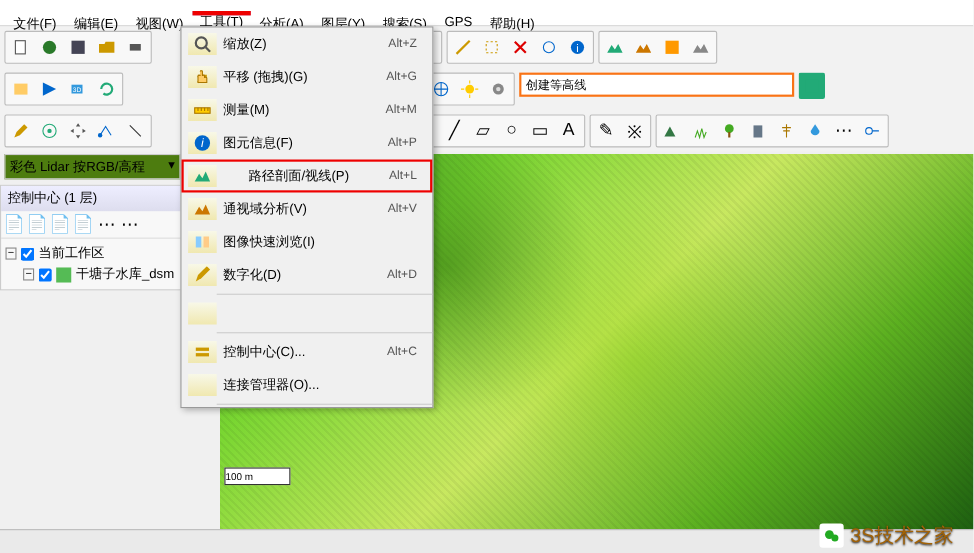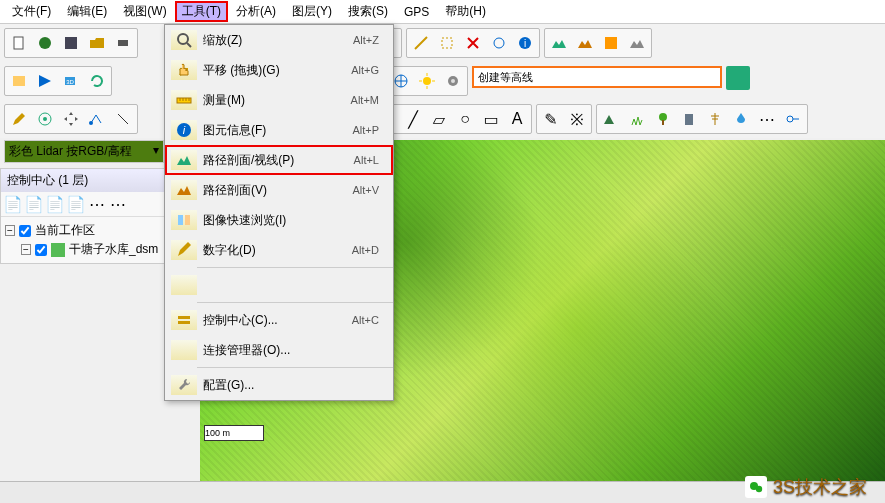--- a/index.html
+++ b/index.html
@@ -1,18 +1,18 @@
 <!DOCTYPE html>
 <html><head>
 <meta charset="utf-8">
 <style>
 * { box-sizing: border-box; margin: 0; padding: 0; font-family: "Microsoft YaHei", sans-serif; }
 body { width: 885px; height: 503px; background: #f0f0f0; position: relative; overflow: hidden; }
 
-.menubar { height: 24px; background: #fff; border-bottom: 1px solid #ccc; display: flex; align-items: center; padding: 0 4px; font-size: 12px; }
+.menubar { height: 24px; background: #fff; border-bottom: 1px solid #ccc; display: flex; padding: 10px 4px; font-size: 12px; }
 .menubar .mi { padding: 3px 8px; cursor: default; }
 .menubar .mi.open { background: #c4b5fd; border: 1px solid #7aa; padding: 2px 7px; }
 .highlight-box { border: 2px solid #e00 !important; padding: 0 5px !important; }
 
 .toolstrip { display: flex; gap: 4px; padding: 4px; flex-wrap: nowrap; background: #f2f2f2; }
 .tb-group { display: flex; background: #f8f8f8; border: 1px solid #bbb; border-radius: 2px; padding: 2px; gap: 2px; }
 .tb-btn { width: 24px; height: 24px; display: flex; align-items: center; justify-content: center; border: 1px solid transparent; border-radius: 2px; cursor: default; }
 .tb-btn svg { width: 16px; height: 16px; }
 .tb-input { height: 22px; font-size: 11px; padding: 0 4px; border: 2px solid #f97316; }
 
@@ -24,21 +24,21 @@
 .panel-toolbar { display: flex; padding: 2px; gap: 1px; border-bottom: 1px solid #ddd; }
 .panel-toolbar .pb { width: 20px; height: 20px; display: flex; align-items: center; justify-content: center; }
 .tree { padding: 4px; font-size: 12px; }
 .tree-row { display: flex; align-items: center; gap: 4px; padding: 1px 0; }
 .tree-cb { width: 12px; height: 12px; }
 .tree-exp { width: 10px; text-align: center; font-size: 10px; border: 1px solid #888; line-height: 9px; }
 .tree-ic { width: 14px; height: 14px; display: inline-flex; }
 
 .dropdown { position: absolute; left: 164px; top: 24px; width: 230px; background: #f0f0f0; border: 1px solid #999; box-shadow: 2px 2px 6px rgba(0,0,0,.3); z-index: 100; }
 .dd-item { display: flex; align-items: center; padding: 5px 6px; font-size: 12px; }
-.dd-item.hl { border: 2px solid #e00; padding: 3px 4px; }
+.dd-item.hl { border: 2px solid #e00; padding: 3px 4px; gap: 23px; }
 .dd-icon-col { width: 26px; height: 20px; display: flex; align-items: center; justify-content: center; background: linear-gradient(#f8f8e8, #f0e8b0); margin-right: 6px; }
 .dd-icon-col svg { width: 16px; height: 16px; }
 .dd-label { flex: 1; }
 .dd-sc { color: #555; font-size: 11px; padding-right: 8px; }
 .dd-sep { height: 1px; background: #ccc; margin: 2px 0 2px 32px; }
 
 .map { position: absolute; left: 200px; top: 140px; right: 0; bottom: 22px; background: linear-gradient(135deg,#2a8a1c,#7ad632,#c8e860,#5cb020,#1e6010); overflow: hidden; }
 .map::before { content: ""; position: absolute; inset: 0; background:
   radial-gradient(circle at 55% 55%, rgba(200,240,100,.6), transparent 35%),
   radial-gradient(circle at 30% 30%, rgba(60,120,20,.5), transparent 25%),
@@ -384,21 +384,21 @@
       </span>
       <span class="dd-label">路径剖面/视线(P)</span>
       <span class="dd-sc">Alt+L</span>
     </div>
     <div class="dd-item">
       <span class="dd-icon-col">
         <svg viewBox="0 0 16 16">
           <path d="M1 13l4-7 3 4 3-6 4 9z" fill="#c70"></path>
         </svg>
       </span>
-      <span class="dd-label">路径剖面(V)</span>
+      <span class="dd-label">通视域分析(V)</span>
       <span class="dd-sc">Alt+V</span>
     </div>
     <div class="dd-item">
       <span class="dd-icon-col">
         <svg viewBox="0 0 16 16">
           <rect x="2" y="3" width="5" height="10" fill="#8cf"></rect>
           <rect x="9" y="3" width="5" height="10" fill="#fc8"></rect>
         </svg>
       </span>
       <span class="dd-label">图像快速浏览(I)</span>
@@ -432,29 +432,20 @@
       <span class="dd-sc">Alt+C</span>
     </div>
     <div class="dd-item">
       <span class="dd-icon-col">
         <svg viewBox="0 0 16 16"></svg>
       </span>
       <span class="dd-label">连接管理器(O)...</span>
       <span class="dd-sc"></span>
     </div>
     <div class="dd-sep"></div>
-    <div class="dd-item">
-      <span class="dd-icon-col">
-        <svg viewBox="0 0 16 16">
-          <path d="M11 2a3 3 0 0 0-3 4L3 11l2 2 5-5a3 3 0 0 0 4-3l-2 2-2-2z" fill="#888"></path>
-        </svg>
-      </span>
-      <span class="dd-label">配置(G)...</span>
-      <span class="dd-sc"></span>
-    </div>
   </div>
 
 <div class="statusbar"></div>
 
 <div class="watermark">
   <span class="wx">
       <svg width="16" height="16" viewBox="0 0 16 16">
         <circle cx="6" cy="7" r="4" fill="#2a2"></circle>
         <circle cx="11" cy="10" r="3.2" fill="#2a2"></circle>
       </svg>

